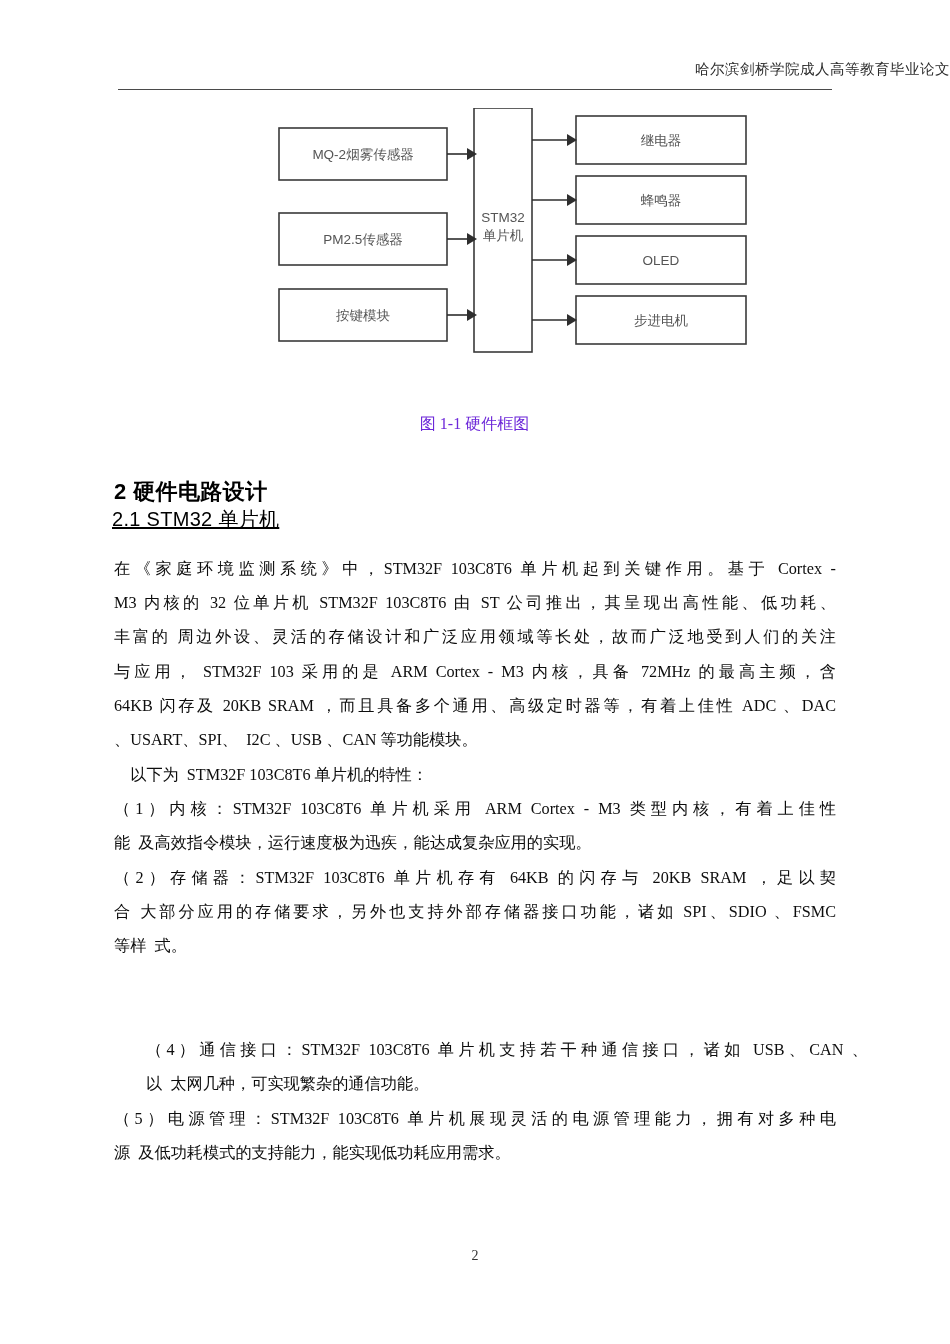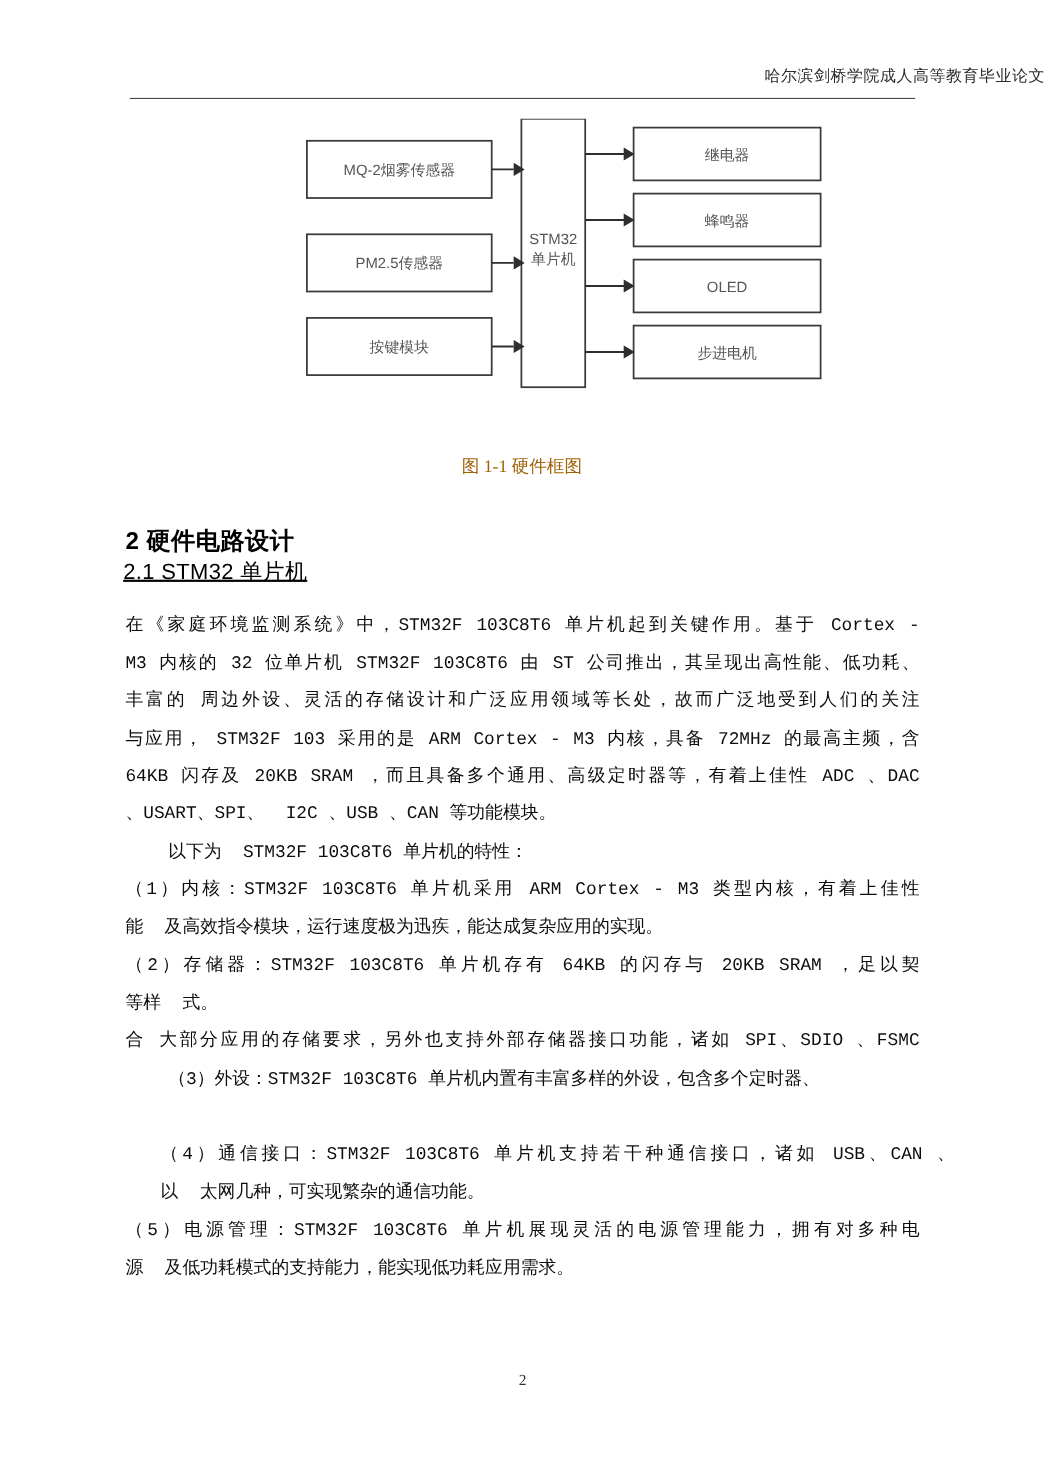--- a/index.html
+++ b/index.html
@@ -51,21 +51,21 @@
   .figure svg { display: block; }
 
   .figcaption {
     position: absolute;
     left: 0;
     top: 414px;
     width: 949px;
     text-align: center;
     font-size: 16px;
     font-family: "Liberation Serif", serif;
-    color: #a16207;
+    color: #6d28d9;
   }
 
   
   .h1 {
     position: absolute;
     left: 114px;
     top: 477px;
     font-size: 22px;
     font-family: "Liberation Sans", sans-serif;
     font-weight: 600;
@@ -91,21 +91,20 @@
     width: 722px;
     font-size: 16.2px;
     line-height: 34.2px;
     font-family: "Liberation Serif", serif;
     color: #0d0d0d;
   }
   .body-block .line {
     white-space: pre;
     display: block;
     height: 34.2px;
-    font-family: Liberation Mono, monospace;
   }
   .body-block .line.just {
     white-space: normal;
     text-align: justify;
     text-align-last: justify;
   }
 
   #para1 { top: 552px; }
   #para2 { top: 758px; }
   #para3 { top: 792px; }
@@ -209,26 +208,25 @@
     <span class="line">    以下为  STM32F 103C8T6 单片机的特性：</span>
   </div>
 
   <div class="body-block" id="para3">
     <span class="line just">    （1）内核：STM32F 103C8T6 单片机采用  ARM Cortex - M3 类型内核，有着上佳性</span>
     <span class="line">能  及高效指令模块，运行速度极为迅疾，能达成复杂应用的实现。</span>
   </div>
 
   <div class="body-block" id="para4">
     <span class="line just">    （2）存储器：STM32F 103C8T6 单片机存有  64KB  的闪存与  20KB SRAM ，足以契</span>
+    <span class="line just">合  大部分应用的存储要求，另外也支持外部存储器接口功能，诸如  SPI、SDIO 、FSMC</span>
     <span class="line">等样  式。</span>
-    <span class="line just">合  大部分应用的存储要求，另外也支持外部存储器接口功能，诸如  SPI、SDIO 、FSMC</span>
   </div>
 
   <div class="body-block" id="para5">
-    <span class="line">    （3）外设：STM32F 103C8T6 单片机内置有丰富多样的外设，包含多个定时器、</span>
   </div>
 
   <div class="body-block" id="para6">
     <span class="line just">    （4）通信接口：STM32F 103C8T6 单片机支持若干种通信接口，诸如 USB、CAN 、</span>
     <span class="line">以  太网几种，可实现繁杂的通信功能。</span>
   </div>
 
   <div class="body-block" id="para7">
     <span class="line just">    （5）电源管理：STM32F 103C8T6 单片机展现灵活的电源管理能力，拥有对多种电</span>
     <span class="line">源  及低功耗模式的支持能力，能实现低功耗应用需求。</span>

